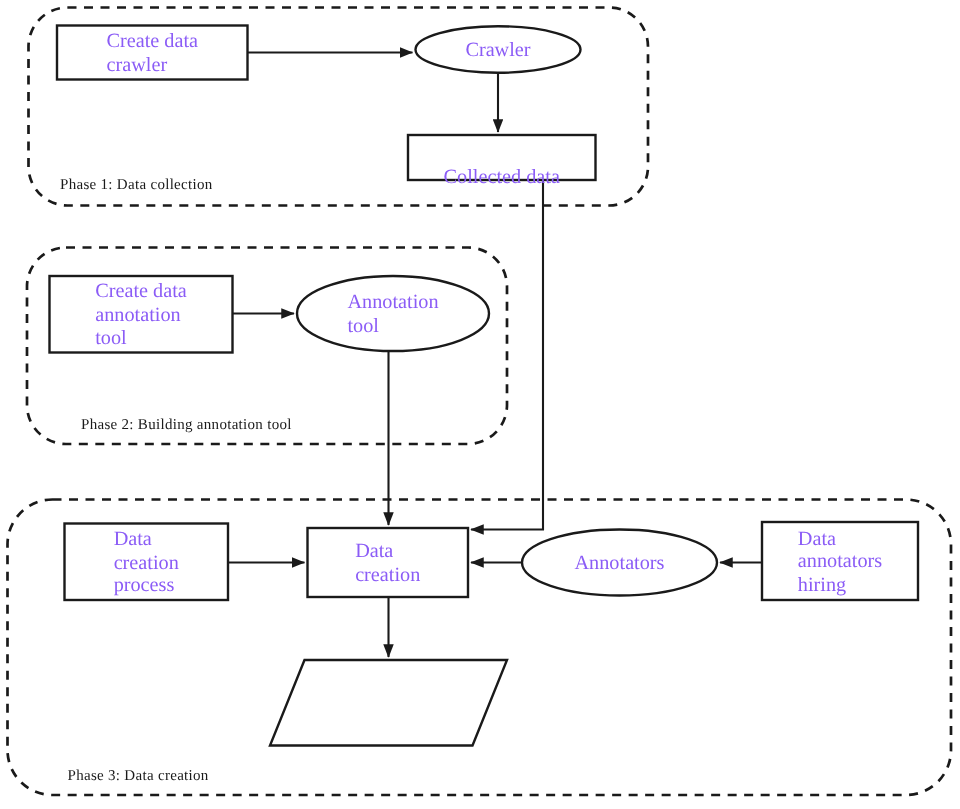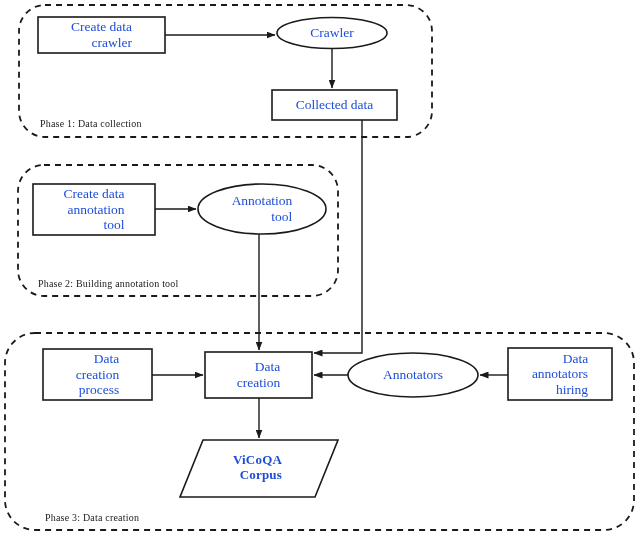--- a/index.html
+++ b/index.html
@@ -20,22 +20,22 @@
     left: 0;
     top: 0;
     width: 640px;
     height: 539px;
   }
   .node-label {
     position: absolute;
     display: flex;
     align-items: center;
     justify-content: center;
-    text-align: right;
-    color: #1d4ed8;
+    text-align: left;
+    color: #8b5cf6;
     font-size: 13.5px;
     line-height: 1.15;
     pointer-events: none;
     white-space: pre-line;
     font-family: Liberation Serif, serif;
   }
   .node-label.bold {
     font-weight: bold;
     font-size: 13px;
     letter-spacing: 0.2px;
@@ -103,44 +103,42 @@
     <line x1="508" y1="375" x2="480" y2="375" stroke="#1a1a1a" stroke-width="1.4" marker-end="url(#arrowhead)"></line>
 
     <line x1="259" y1="398" x2="259" y2="438" stroke="#1a1a1a" stroke-width="1.4" marker-end="url(#arrowhead)"></line>
   </svg>
 
   <div class="node-label" style="left:38px; top:17px; width:127px; height:36px;">Create data
 crawler</div>
 
   <div class="node-label" style="left:277px; top:18px; width:110px; height:30px;">Crawler</div>
 
-  <div class="node-label" style="left:272px; top:90px; width:125px; height:30px;">Collected data</div>
+  <div class="node-label" style="left:272px; top:103px; width:125px; height:30px;">Collected data</div>
 
   <div class="phase-caption" style="left:40px; top:118px;">Phase 1: Data collection</div>
 
   <div class="node-label" style="left:33px; top:184px; width:122px; height:51px;">Create data
 annotation
 tool</div>
 
   <div class="node-label" style="left:198px; top:189px; width:128px; height:40px;">Annotation
 tool</div>
 
-  <div class="phase-caption" style="left:38px; top:278px;">Phase 2: Building annotation tool</div>
+  <div class="phase-caption" style="left:54px; top:278px;">Phase 2: Building annotation tool</div>
 
   <div class="node-label" style="left:43px; top:349px; width:109px; height:51px;">Data
 creation
 process</div>
 
   <div class="node-label" style="left:205px; top:352px; width:107px; height:46px;">Data
 creation</div>
 
   <div class="node-label" style="left:353px; top:362px; width:120px; height:26px;">Annotators</div>
 
   <div class="node-label" style="left:508px; top:348px; width:104px; height:52px;">Data
 annotators
 hiring</div>
 
-  <div class="node-label bold" style="left:190px; top:443px; width:135px; height:50px;">ViCoQA
-Corpus</div>
 
   <div class="phase-caption" style="left:45px; top:512px;text-align:center;">Phase 3: Data creation</div>
 
 </div>
 
 </body></html>

